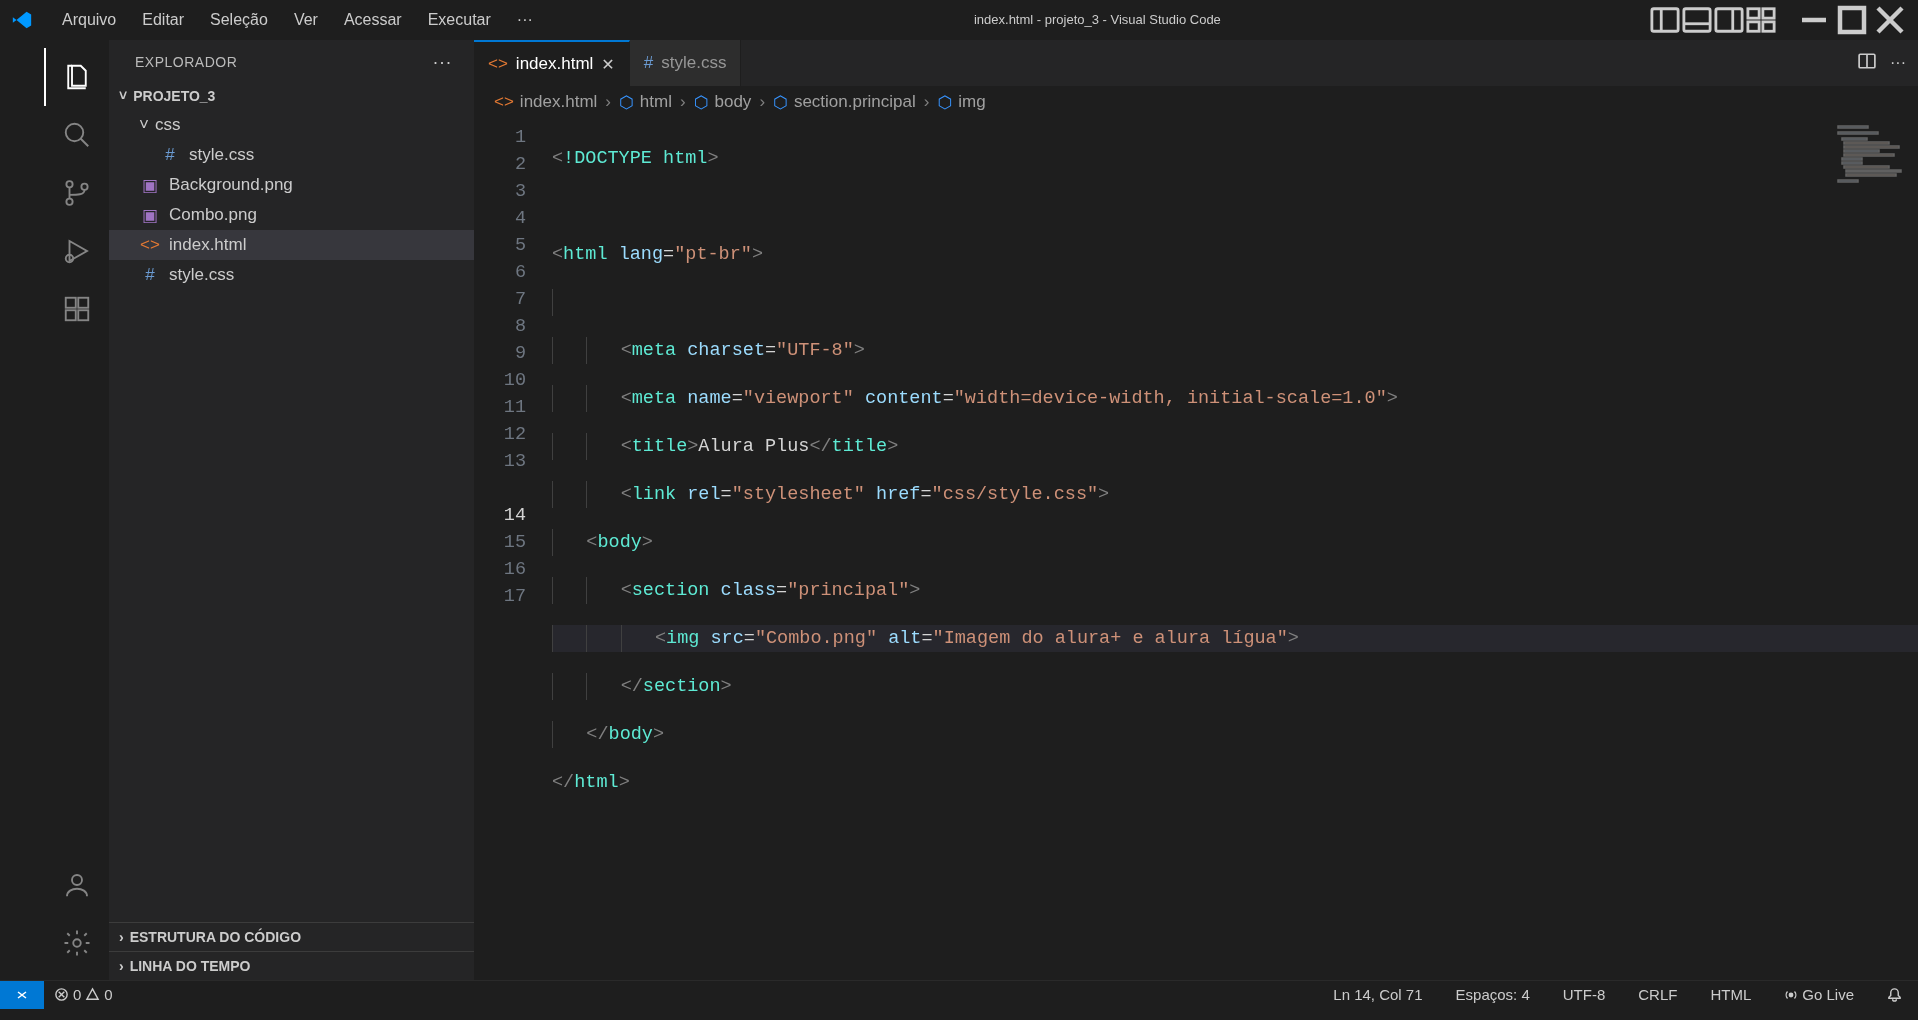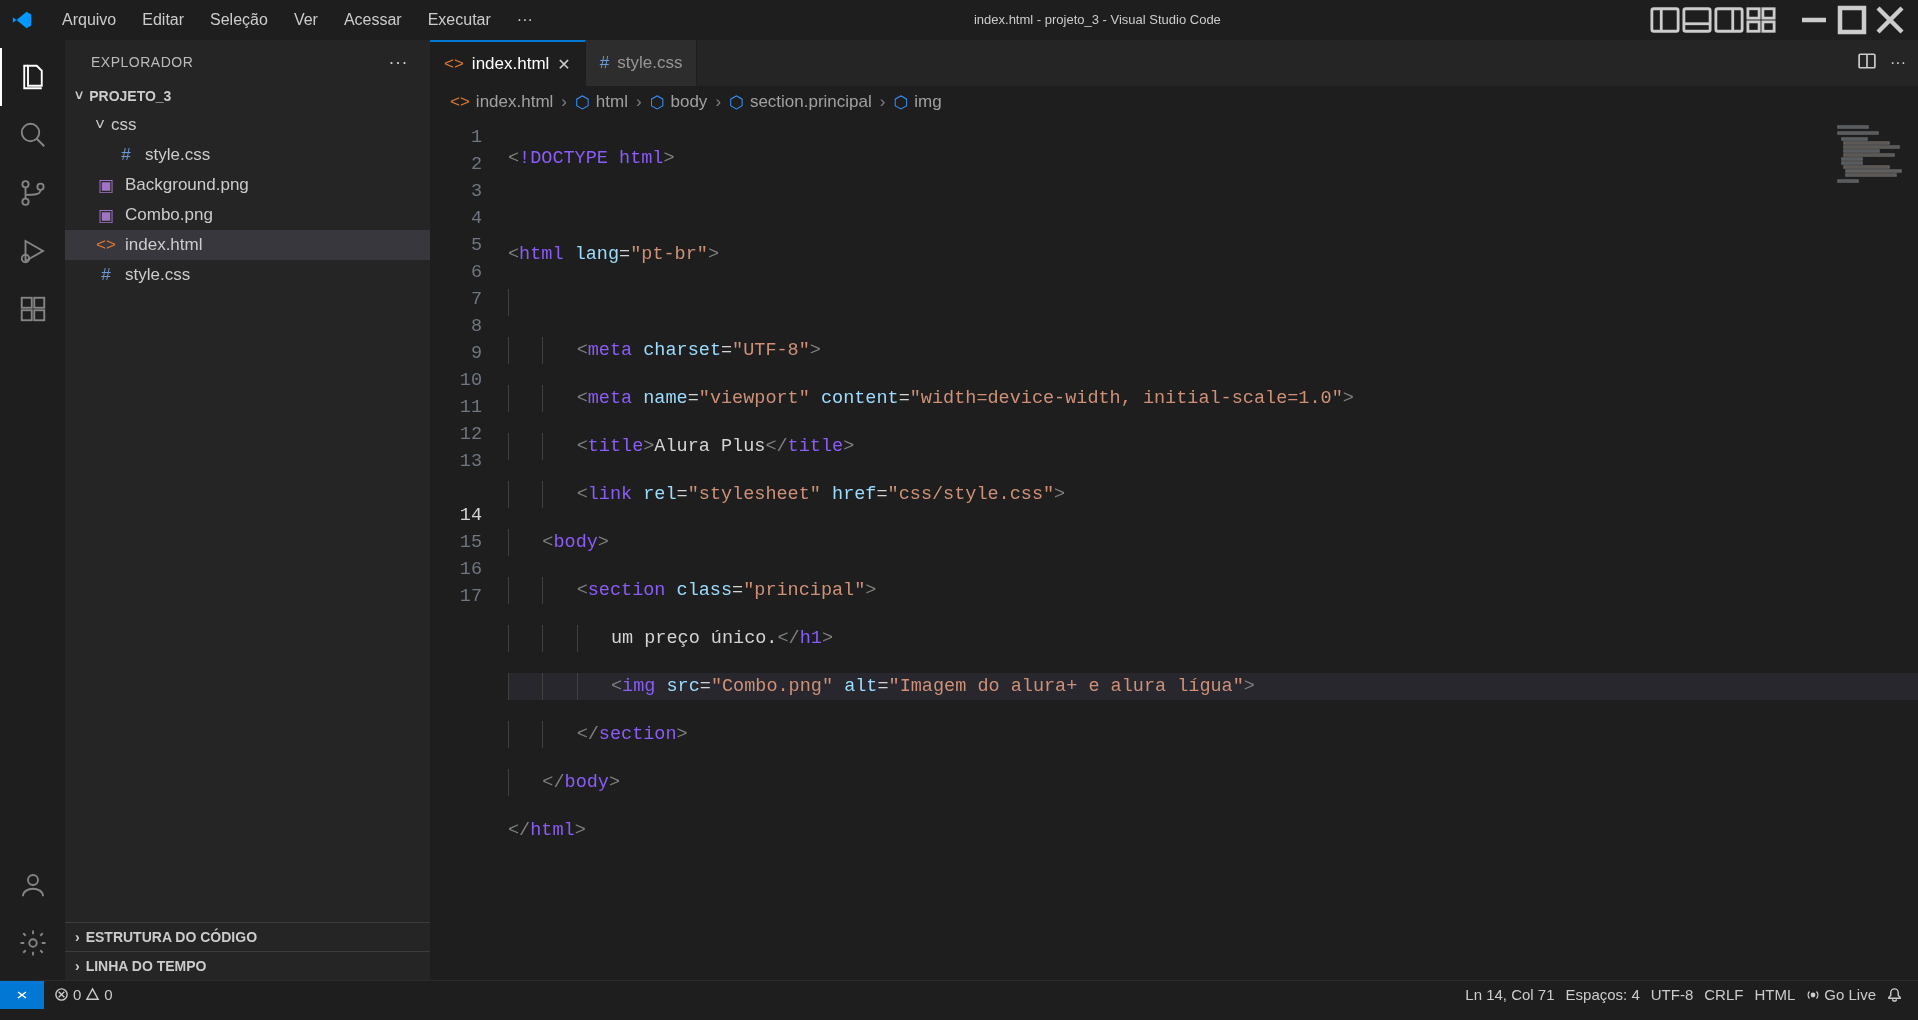--- a/index.html
+++ b/index.html
@@ -49,21 +49,21 @@
   display: flex; align-items: center; justify-content: center;
   cursor: pointer;
   color: #cccccc;
 }
 .layout-icons { display: flex; gap: 2px; margin-right: 20px; }
 .layout-icon {
   width: 30px; height: 28px;
   display: flex; align-items: center; justify-content: center;
   cursor: pointer; color: #cccccc;
 }
-.main-row { display: flex; height: 940px; }
+.main-row { display: flex; height: 940px; margin-left: 44px; }
 .activitybar {
   width: 65px;
   background: #1e1e1e;
   display: flex;
   flex-direction: column;
   align-items: center;
   padding-top: 8px;
 }
 .activity-item {
   width: 65px; height: 58px;
@@ -199,21 +199,21 @@
 .cl { height: 27px; line-height: 27px; position: relative; }
 .cl.active { background: rgba(58,58,74,0.35); }
 .ig { display:inline-block; border-left: 1px solid #404040; height: 27px; vertical-align: top; }
 .minimap {
   position: absolute;
   right: 14px; top: 6px;
   width: 70px; height: 60px;
   opacity: 0.4;
 }
 .tok-gray { color: #808080; }
-.tok-blue { color: #8b5cf6; }
+.tok-blue { color: #5eead4; }
 .tok-lblue { color: #9cdcfe; }
 .tok-str { color: #ce9178; }
 .tok-text { color: #d4d4d4; }
 .underline { }
 .collapsed-section {
   border-top: 1px solid #3c3c3c;
   padding: 6px 10px;
   display: flex;
   align-items: center;
   cursor: pointer;
@@ -230,21 +230,21 @@
   color: #cccccc;
   border-top: 1px solid #2a2a2a;
 }
 .sb-remote {
   width: 44px; height: 28px;
   background: #0078d4;
   display: flex; align-items: center; justify-content: center;
   color: #ffffff;
 }
 .sb-left { display: flex; align-items: center; gap: 8px; padding-left: 10px; }
-.sb-right { margin-left: auto; display: flex; align-items: center; gap: 11px; padding-right: 16px; }
+.sb-right { margin-left: auto; display: flex; align-items: center; gap: 33px; padding-right: 16px; }
 .sb-item { display: inline-flex; align-items: center; gap: 4px; cursor: pointer; }
 svg { fill: none; stroke: currentColor; stroke-width: 1.5; }
 </style>
 </head>
 <body>
 
 <div class="titlebar">
   <div class="vscode-logo">
     <svg viewBox="0 0 24 24">
         <path d="M17 3 L6 12 L2 9 L2 15 L6 12 L17 21 L22 18 L22 6 Z" fill="#0098ff" stroke="none"></path>
@@ -483,21 +483,20 @@
 <div class="cl"><span class="tok-gray">&lt;</span><span class="tok-blue">!DOCTYPE</span><span> </span><span class="tok-blue">html</span><span class="tok-gray">&gt;</span></div>
 <div class="cl"></div>
 <div class="cl"><span class="tok-gray">&lt;</span><span class="tok-blue">html</span><span> </span><span class="tok-lblue">lang</span><span class="tok-text">=</span><span class="tok-str">"pt-br"</span><span class="tok-gray">&gt;</span></div>
 <div class="cl"><span class="ig" style="margin-left:0"></span></div>
 <div class="cl"><span class="ig"></span><span>   </span><span class="ig"></span><span>   </span><span class="tok-gray">&lt;</span><span class="tok-blue">meta</span><span> </span><span class="tok-lblue">charset</span><span class="tok-text">=</span><span class="tok-str">"UTF-8"</span><span class="tok-gray">&gt;</span></div>
 <div class="cl"><span class="ig"></span><span>   </span><span class="ig"></span><span>   </span><span class="tok-gray">&lt;</span><span class="tok-blue">meta</span><span> </span><span class="tok-lblue">name</span><span class="tok-text">=</span><span class="tok-str">"viewport"</span><span> </span><span class="tok-lblue">content</span><span class="tok-text">=</span><span class="tok-str">"width=device-width, initial-scale=1.0"</span><span class="tok-gray">&gt;</span></div>
 <div class="cl"><span class="ig"></span><span>   </span><span class="ig"></span><span>   </span><span class="tok-gray">&lt;</span><span class="tok-blue">title</span><span class="tok-gray">&gt;</span><span class="tok-text">Alura Plus</span><span class="tok-gray">&lt;/</span><span class="tok-blue">title</span><span class="tok-gray">&gt;</span></div>
 <div class="cl"><span class="ig"></span><span>   </span><span class="ig"></span><span>   </span><span class="tok-gray">&lt;</span><span class="tok-blue">link</span><span> </span><span class="tok-lblue">rel</span><span class="tok-text">=</span><span class="tok-str">"stylesheet"</span><span> </span><span class="tok-lblue">href</span><span class="tok-text">=</span><span class="tok-str">"</span><span class="tok-str underline">css/style.css</span><span class="tok-str">"</span><span class="tok-gray">&gt;</span></div>
 <div class="cl"><span class="ig"></span><span>   </span><span class="tok-gray">&lt;</span><span class="tok-blue">body</span><span class="tok-gray">&gt;</span></div>
 <div class="cl"><span class="ig"></span><span>   </span><span class="ig"></span><span>   </span><span class="tok-gray">&lt;</span><span class="tok-blue">section</span><span> </span><span class="tok-lblue">class</span><span class="tok-text">=</span><span class="tok-str">"principal"</span><span class="tok-gray">&gt;</span></div>
-<div class="cl"><span class="ig"></span><span>   </span><span class="ig"></span><span>   </span><span class="ig"></span><span>   </span><span class="tok-text">um preço único.</span><span class="tok-gray">&lt;/</span><span class="tok-blue">h1</span><span class="tok-gray">&gt;</span></div>
 <div class="cl active"><span class="ig"></span><span>   </span><span class="ig"></span><span>   </span><span class="ig"></span><span>   </span><span class="tok-gray">&lt;</span><span class="tok-blue">img</span><span> </span><span class="tok-lblue">src</span><span class="tok-text">=</span><span class="tok-str">"</span><span class="tok-str underline">Combo.png</span><span class="tok-str">"</span><span> </span><span class="tok-lblue">alt</span><span class="tok-text">=</span><span class="tok-str">"Imagem do alura+ e alura lígua"</span><span class="tok-gray">&gt;</span></div>
 <div class="cl"><span class="ig"></span><span>   </span><span class="ig"></span><span>   </span><span class="tok-gray">&lt;/</span><span class="tok-blue">section</span><span class="tok-gray">&gt;</span></div>
 <div class="cl"><span class="ig"></span><span>   </span><span class="tok-gray">&lt;/</span><span class="tok-blue">body</span><span class="tok-gray">&gt;</span></div>
 <div class="cl"><span class="tok-gray">&lt;/</span><span class="tok-blue">html</span><span class="tok-gray">&gt;</span></div>
       </div>
       <div class="minimap">
         <svg viewBox="0 0 70 60" preserveAspectRatio="none">
           <rect x="4" y="2" width="30" height="2" fill="#5a7a9a"></rect>
           <rect x="4" y="8" width="40" height="2" fill="#5a7a9a"></rect>
           <rect x="8" y="14" width="25" height="2" fill="#5a7a9a"></rect>

